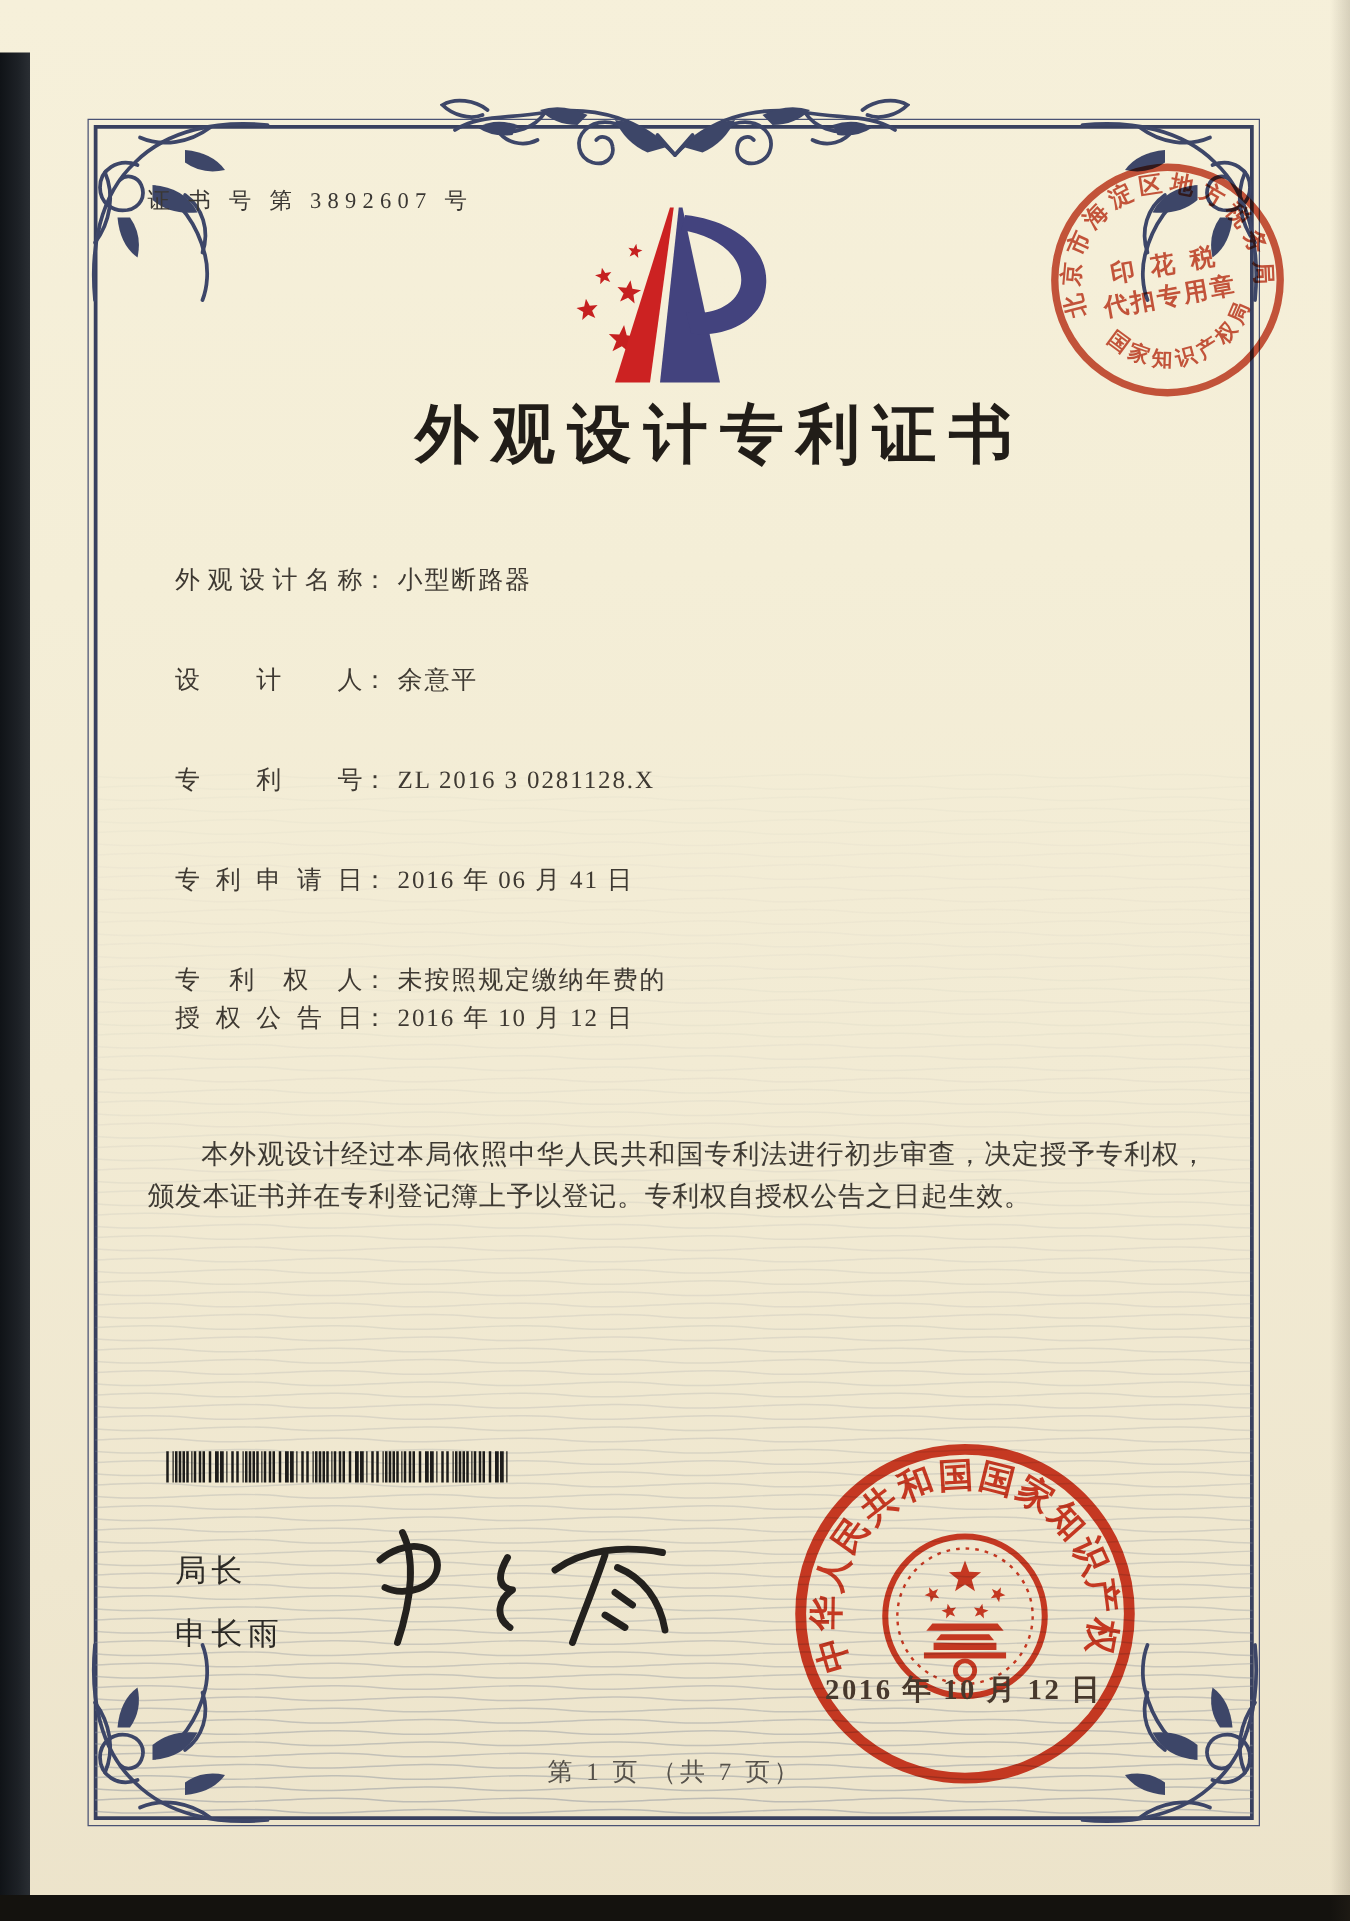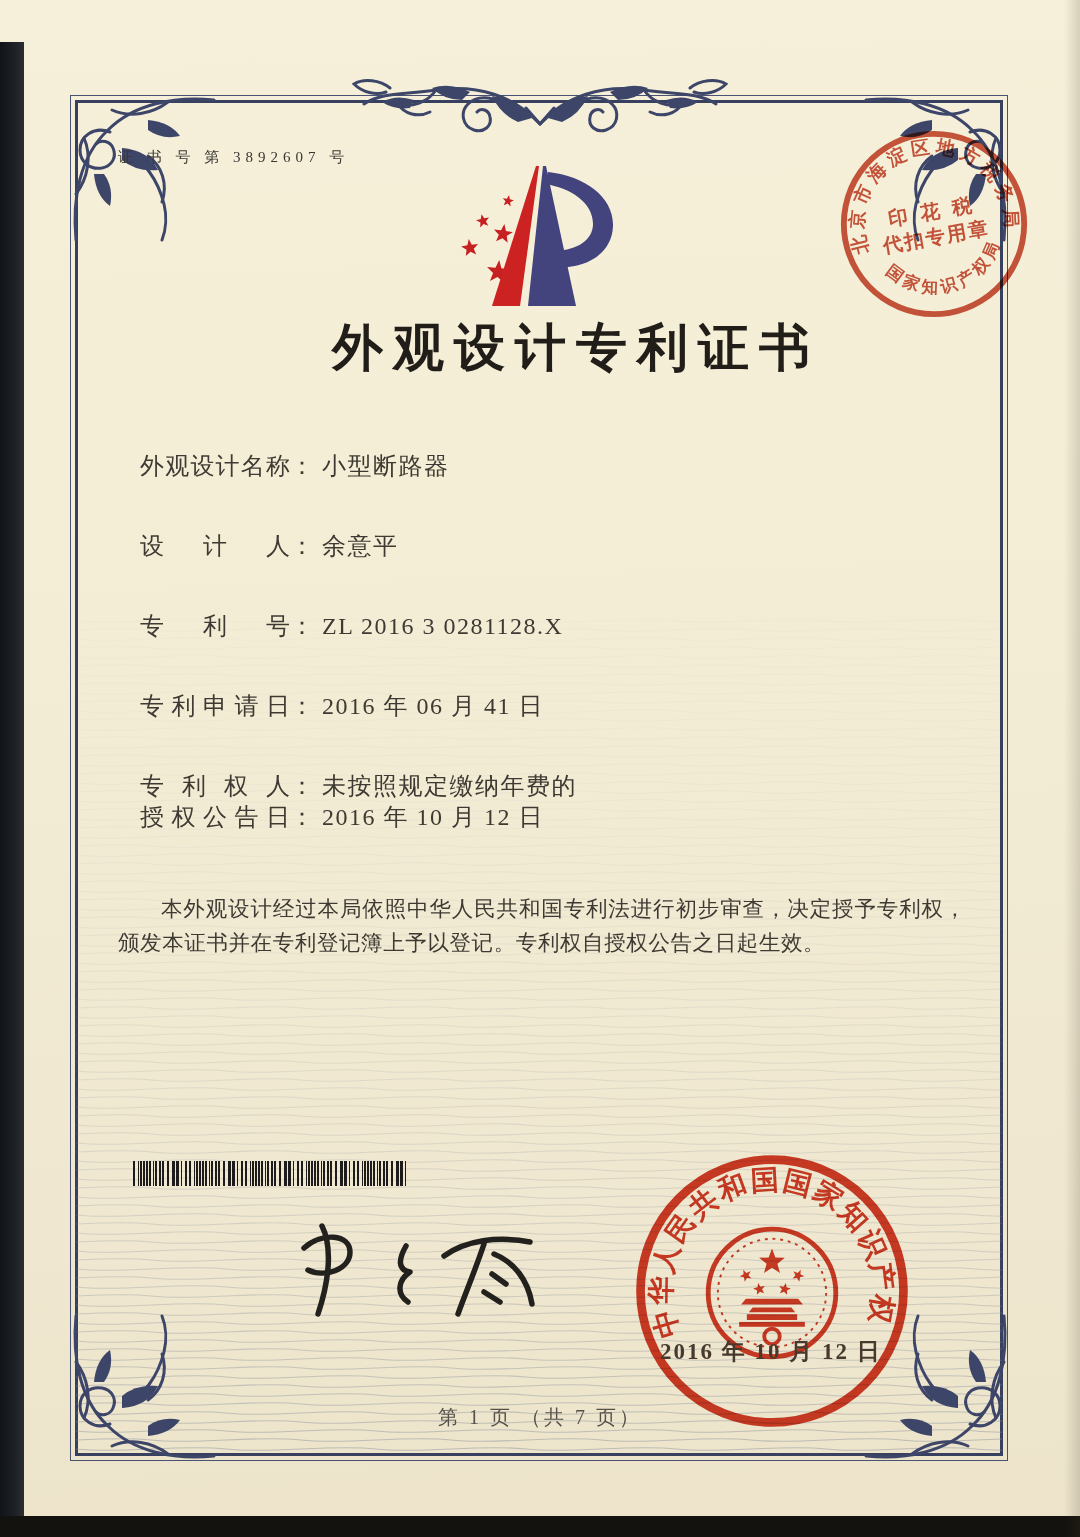--- a/index.html
+++ b/index.html
@@ -20,36 +20,36 @@
   .frame-inner { position:absolute; left:4px; top:4px; right:4px; bottom:4px;
     border:3px solid #38405f; }
 
   .waves { position:absolute; left:76px; top:101px; z-index:1; pointer-events:none; }
 
   .ornament { position:absolute; z-index:2; color:#3d4668; }
   .flourish-stroke { stroke:#3d4668; fill:none; stroke-width:3; stroke-linecap:round; }
   .flourish-fill { fill:#3d4668; }
 
   .cert-number { position:absolute; left:118px; top:148px; z-index:3;
-    font-size:15px; letter-spacing:5px; color:#3a3733; }
+    font-size:18px; letter-spacing:5px; color:#3a3733; }
 
   .logo-box { position:absolute; left:452px; top:160px; width:170px; height:158px; z-index:3; }
 
   .title { position:absolute; left:0; top:314px; width:100%; text-align:center; z-index:3;
     font-size:51px; font-weight:600; letter-spacing:10px; color:#211d18;margin-left:36px; }
 
   .fields { position:absolute; left:140px; top:0; z-index:3; width:760px; }
-  .field-row { position:absolute; left:0; white-space:nowrap; font-size:24px; color:#3e3932; }
+  .field-row { position:absolute; left:0; white-space:nowrap; font-size:20px; color:#3e3932; }
   .field-label { display:inline-block; width:150px; text-align:justify; text-align-last:justify; vertical-align:bottom; }
   .field-colon { display:inline-block; }
   .field-value { margin-left:8px; letter-spacing:1.5px; }
 
   .body-text { position:absolute; left:118px; top:893px; width:848px; z-index:3;
     font-size:21.5px; line-height:33.6px; color:#3e3a33; text-align:justify; }
-  .body-text p { text-indent:2em; letter-spacing:0.6px; }
+  .body-text p { text-indent:2em; letter-spacing:0.6px;margin-top:14px; }
 
   .barcode { position:absolute; left:133px; top:1161px; width:280px; height:25px; z-index:3;
     display:flex; align-items:stretch; }
   .barcode i { display:block; height:100%; }
 
   .signer { position:absolute; left:140px; top:1240px; z-index:3;
     font-family:"Liberation Sans", sans-serif; color:#2c2a26; }
   .signer .signer-title { font-size:25px; letter-spacing:4px; }
   .signer .signer-name { font-size:25px; letter-spacing:4px; margin-top:17px; }
 
@@ -324,20 +324,24 @@
       <i style="width: 1px; background: rgb(29, 28, 26); margin-right: 1px;"></i>
       <i style="width: 2px; background: rgb(29, 28, 26); margin-right: 2px;"></i>
       <i style="width: 2px; background: rgb(29, 28, 26); margin-right: 1px;"></i>
       <i style="width: 2px; background: rgb(29, 28, 26); margin-right: 3px;"></i>
       <i style="width: 2px; background: rgb(29, 28, 26); margin-right: 3px;"></i>
       <i style="width: 3px; background: rgb(29, 28, 26); margin-right: 1px;"></i>
       <i style="width: 3px; background: rgb(29, 28, 26); margin-right: 2px;"></i>
       <i style="width: 1px; background: rgb(29, 28, 26); margin-right: 3px;"></i>
     </div>
 
+  <div class="signer">
+    <div class="signer-title">局长</div>
+    <div class="signer-name">申长雨</div>
+  </div>
 
   <svg class="signature-box" width="260" height="115" viewBox="0 0 260 115">
     <path class="sig-stroke" d="M34,14 C44,34 42,66 30,102"></path>
     <path class="sig-stroke" d="M16,36 C34,20 62,22 62,40 C62,58 36,66 20,58"></path>
     <path class="sig-stroke" d="M118,34 C110,48 110,58 122,60 C110,68 108,82 120,90"></path>
     <path class="sig-stroke" d="M156,44 C178,28 210,24 242,30"></path>
     <path class="sig-stroke" d="M196,32 C188,56 178,80 170,102"></path>
     <path class="sig-stroke" d="M206,42 C226,50 240,68 244,92"></path>
     <path class="sig-stroke" d="M204,62 l14,10"></path>
     <path class="sig-stroke" d="M196,80 l16,10"></path>

